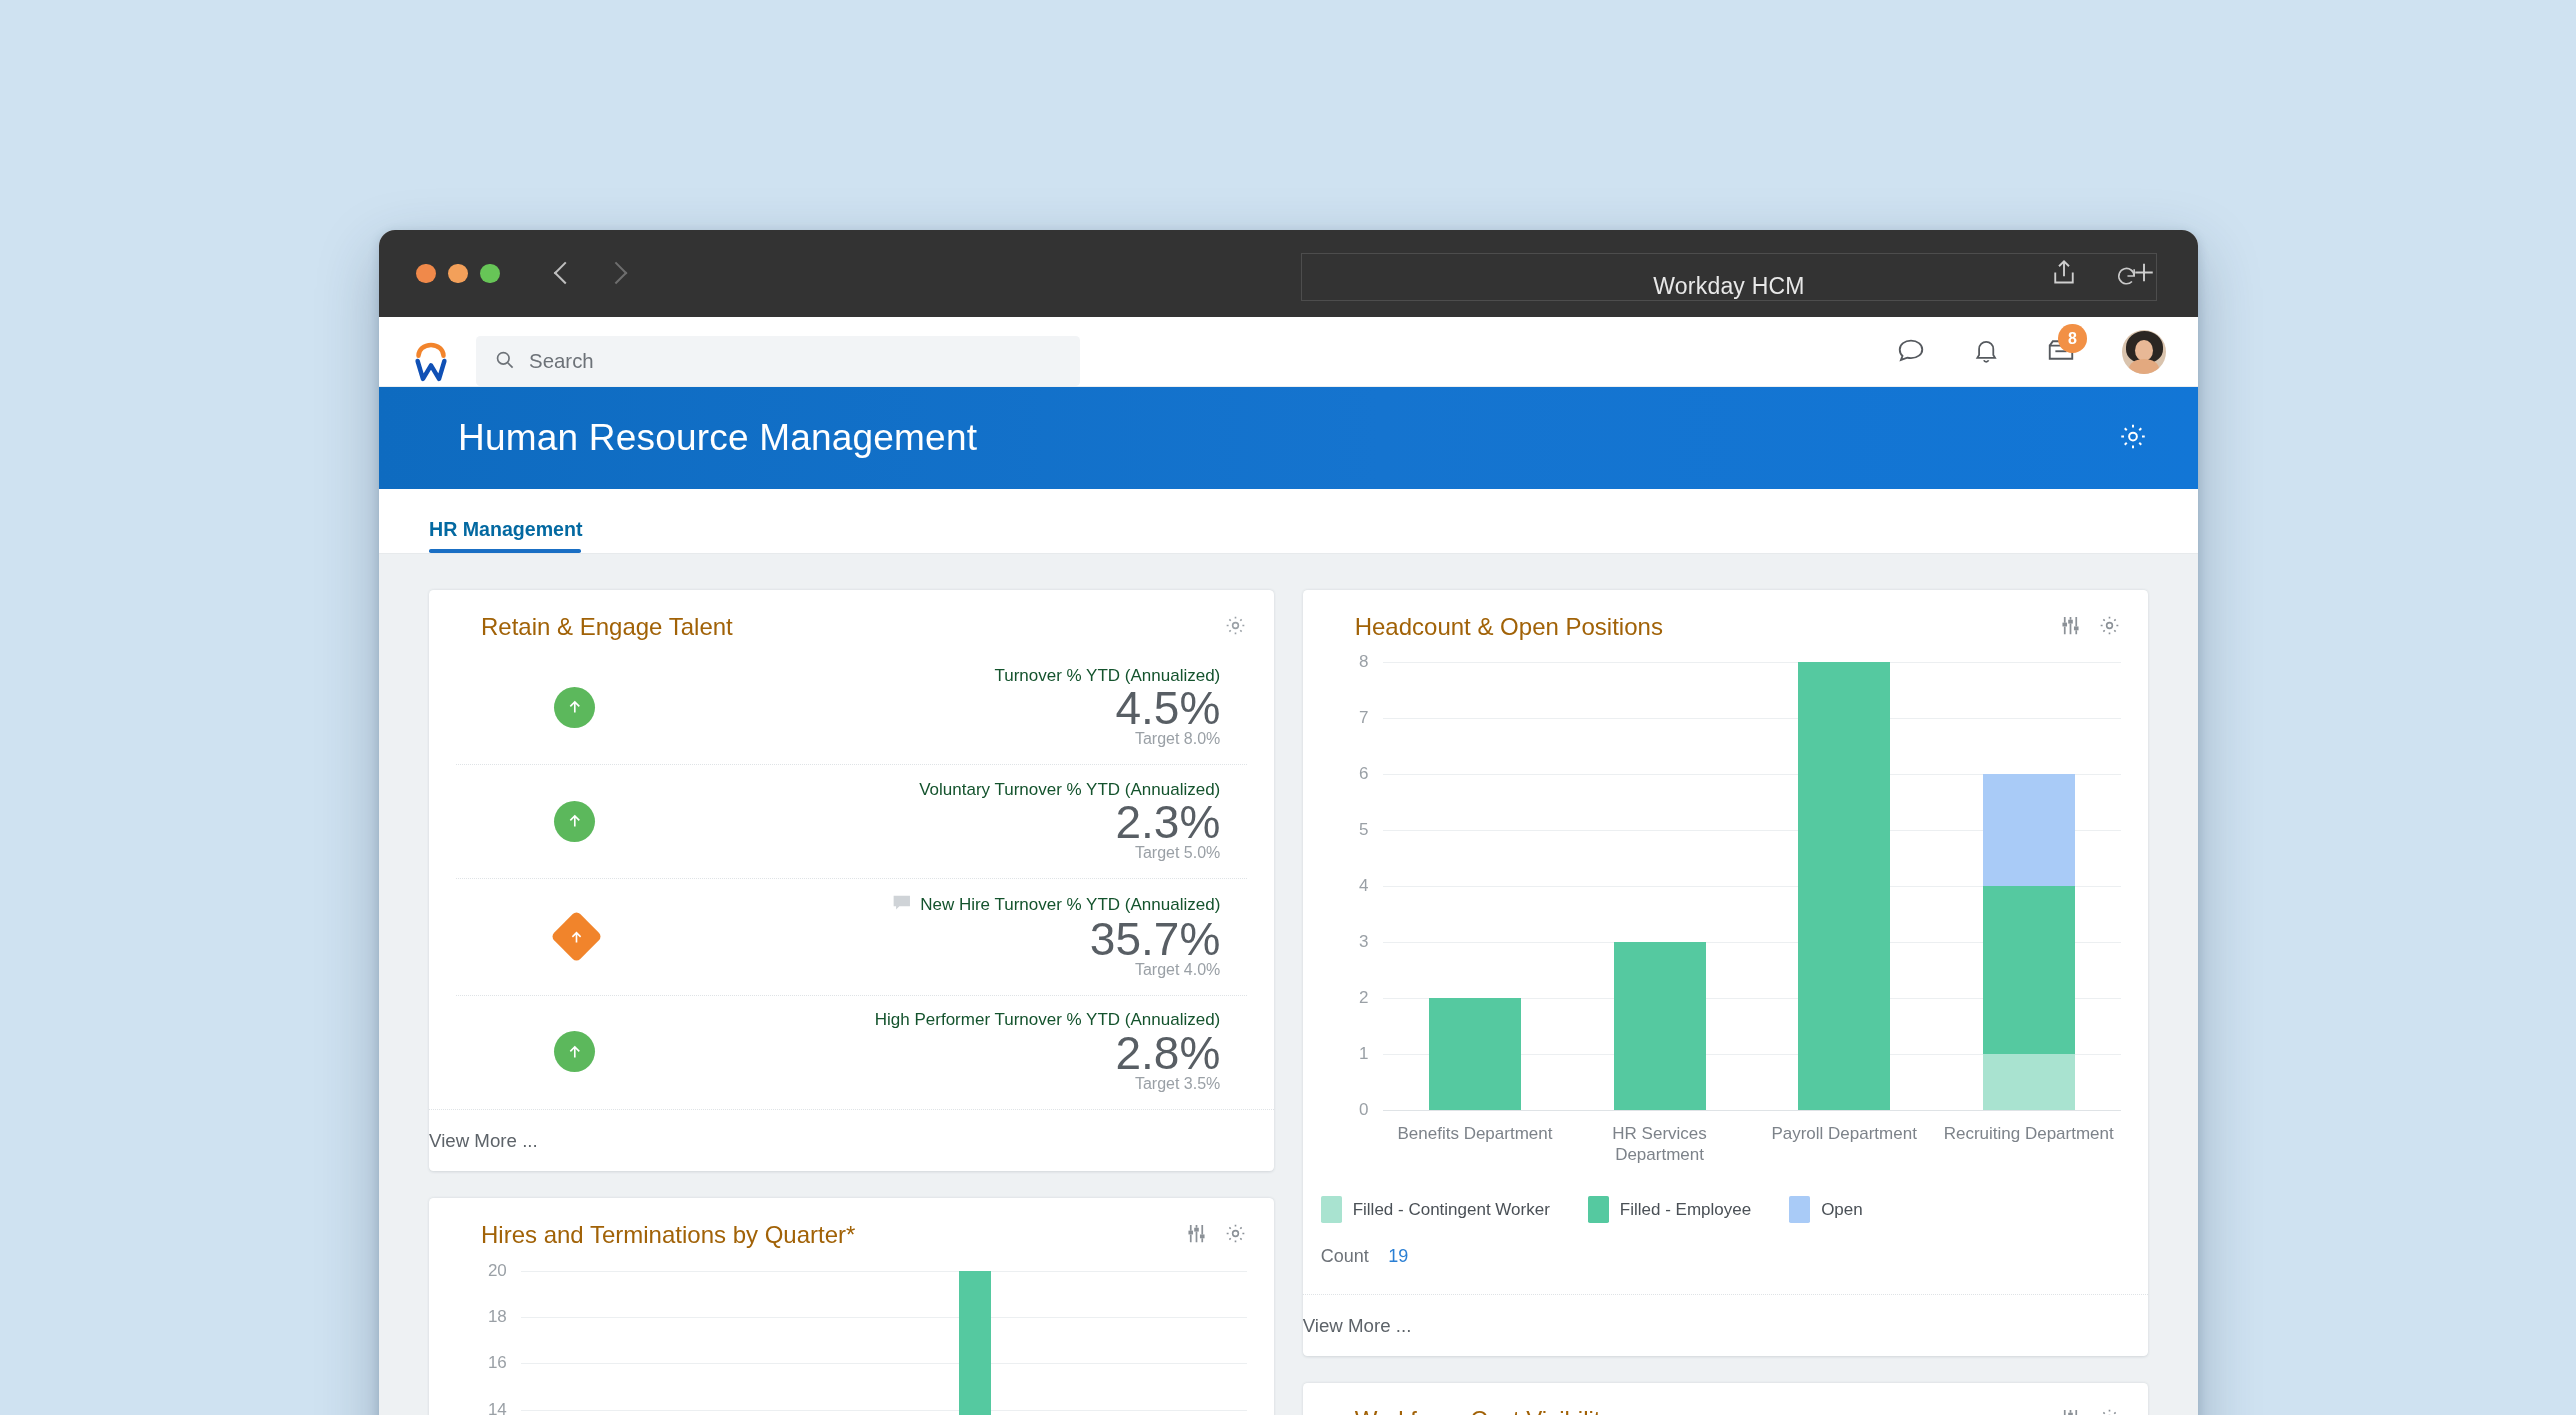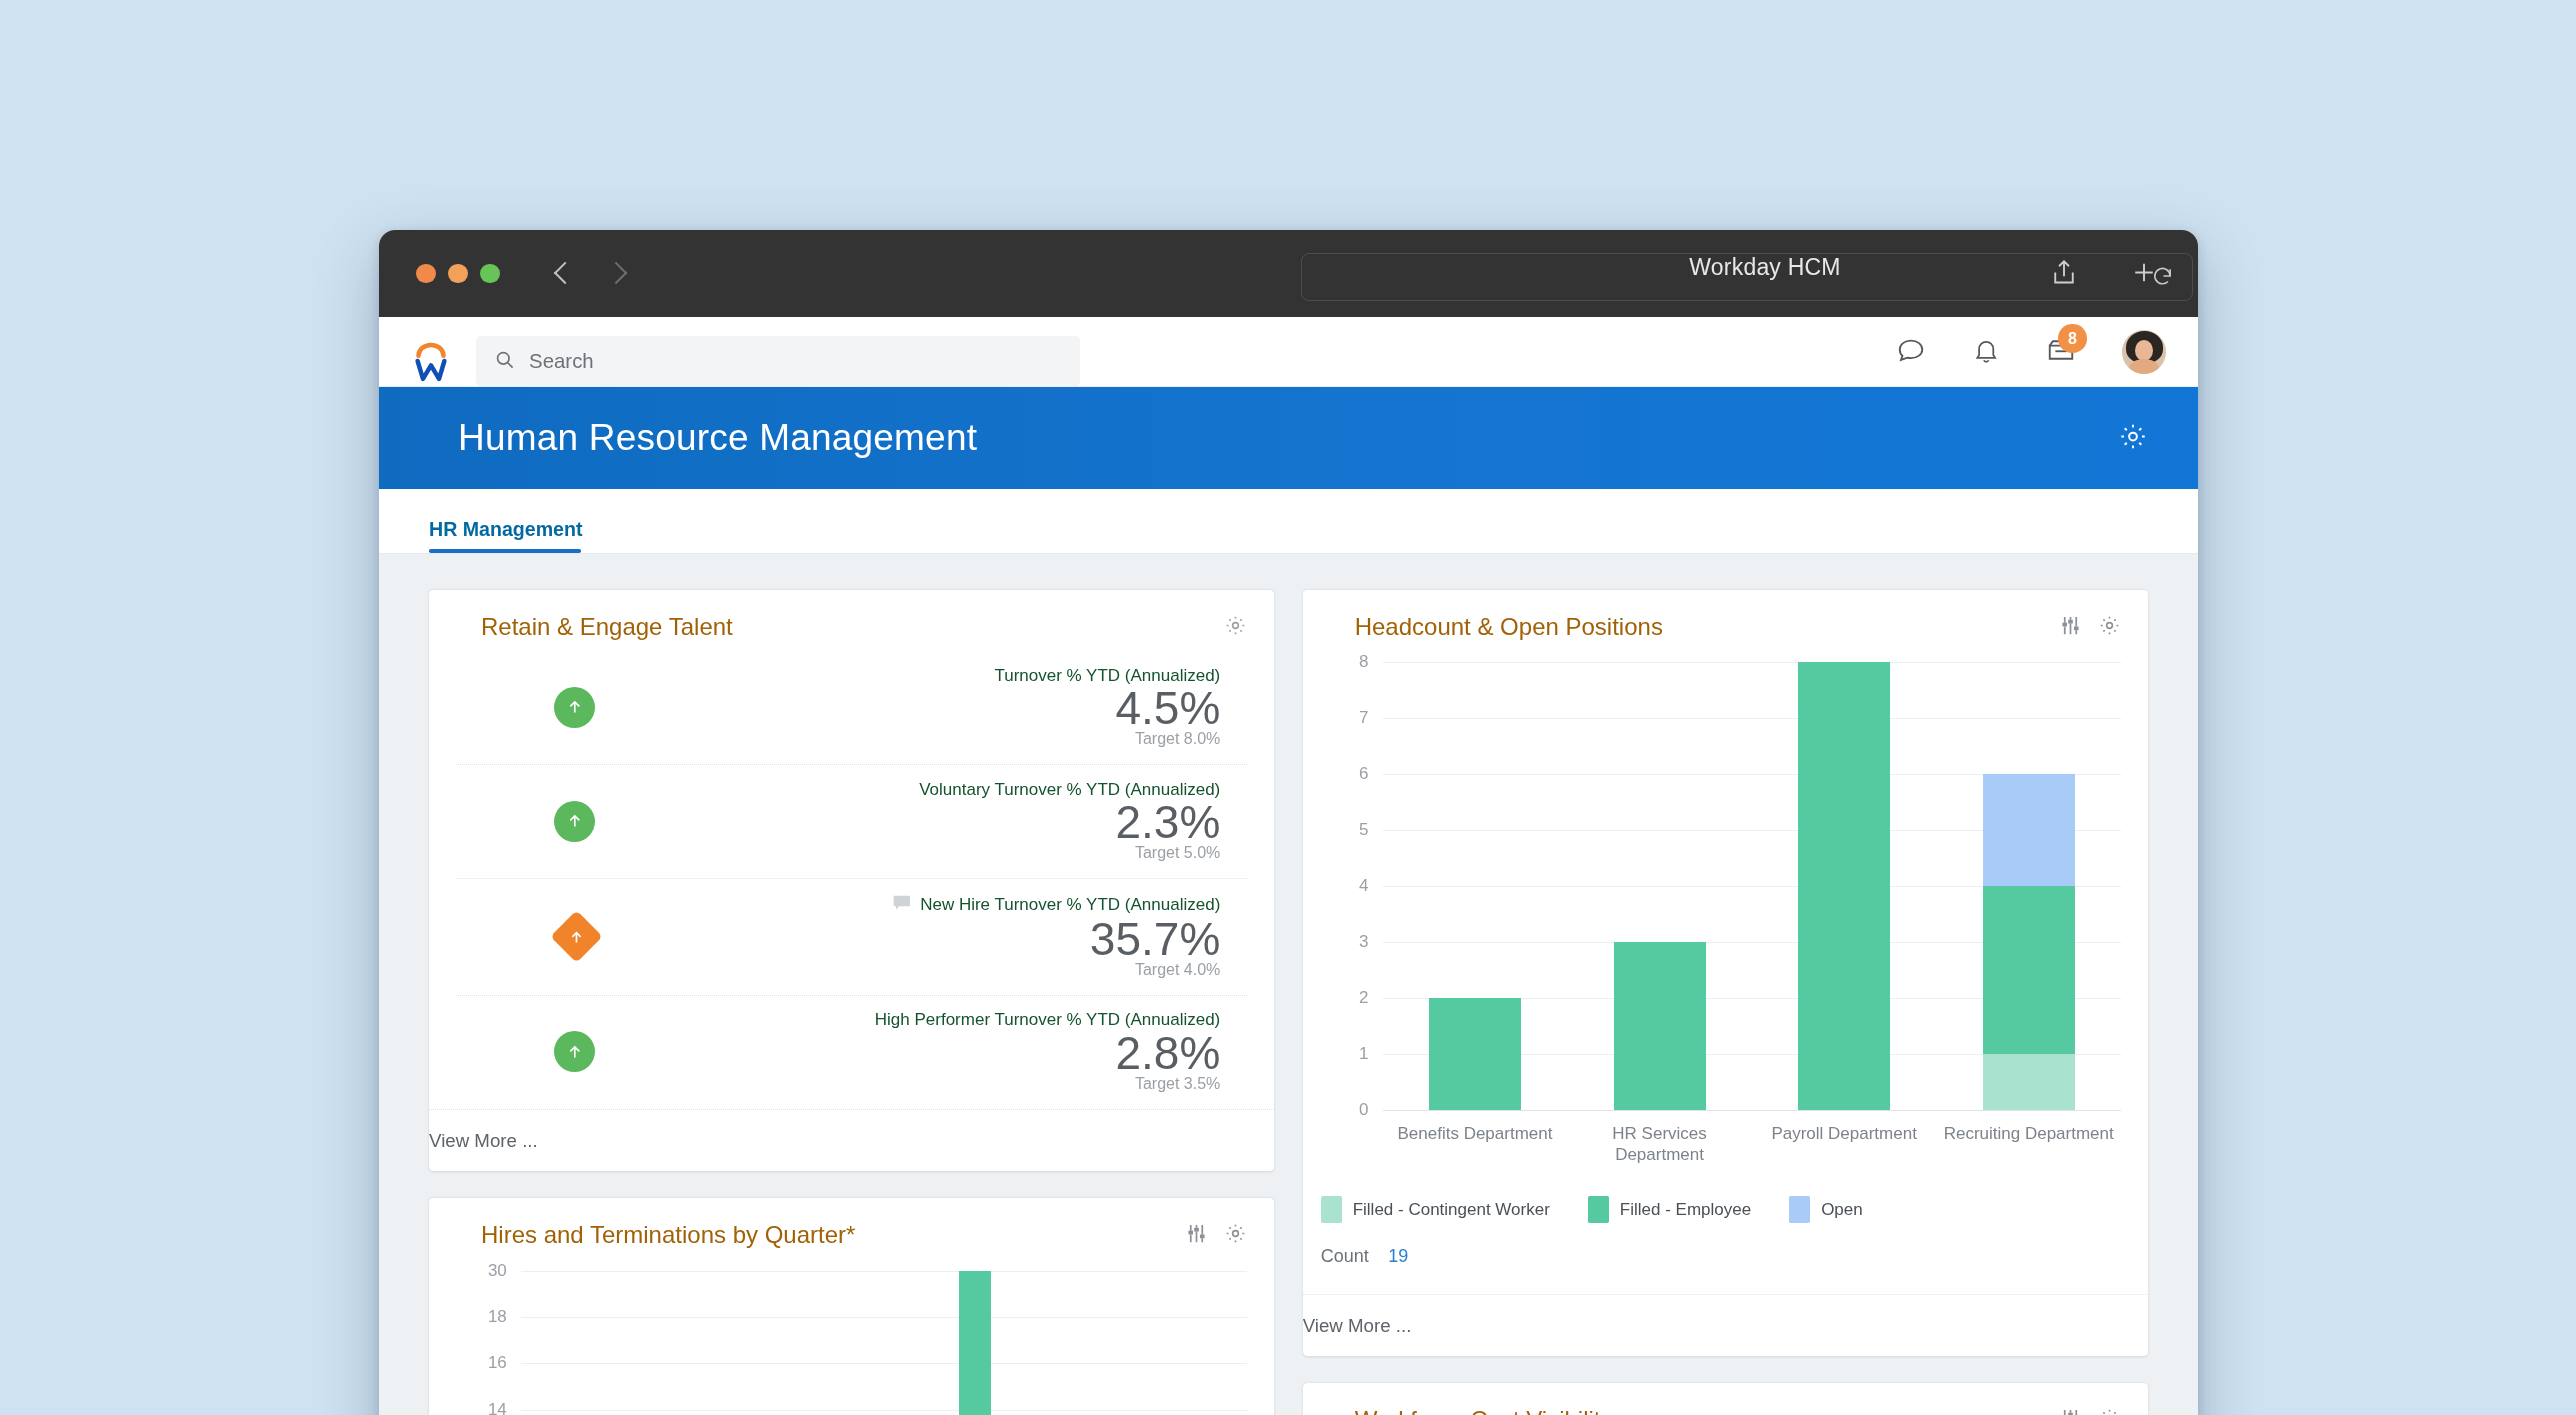--- a/index.html
+++ b/index.html
@@ -45,22 +45,22 @@
     transform: rotate(45deg);
   }
   .chev.right::before {
     border-left: none; border-bottom: none;
     border-right: 2.7px solid #6e6e6e; border-top: 2.7px solid #6e6e6e;
     left: 1.8px;
   }
   .urlbar {
     position: absolute; left: 922px; top: 23px;
     width: 854px; height: 46px;
-    border: 0.9px solid #4d4d4d; border-radius: 8px;
-    display: flex; align-items: flex-start; justify-content: center; padding-left: 36px;
+    border: 0.9px solid #4d4d4d; border-radius: 0;
+    display: flex; align-items: flex-end; justify-content: center;
   }
   .urltitle { color: #e8e8e8; font-size: 23px; letter-spacing: 0.2px; }
   .reload {
     position: absolute; right: 18px; top: 50%; transform: translateY(-50%);
     width: 23px; height: 23px;
   }
   .tb-right {
     position: absolute; right: 39px; top: 50%; transform: translateY(-50%);
     display: flex; align-items: center; gap: 50px;
   }
@@ -410,21 +410,21 @@
                 <svg width="23" height="23" viewBox="0 0 24 24" fill="none" stroke="#8b9197" stroke-width="1.7">
                   <circle cx="12" cy="12" r="3"></circle>
                   <path d="M12 2.8v2M12 19.2v2M2.8 12h2M19.2 12h2M5.6 5.6l1.4 1.4M17 17l1.4 1.4M18.4 5.6L17 7M7 17l-1.4 1.4"></path>
                 </svg>
               </span>
             </span>
           </div>
           <div class="chart-area" style="padding-left:92px;">
             <div class="plot" style="height:187px;">
               <div class="gridline" style="top:0;">
-                <span class="ytick">30</span>
+                <span class="ytick">20</span>
               </div>
               <div class="gridline" style="top:46px;">
                 <span class="ytick">18</span>
               </div>
               <div class="gridline" style="top:92px;">
                 <span class="ytick">16</span>
               </div>
               <div class="gridline" style="top:139px;">
                 <span class="ytick">14</span>
               </div>

